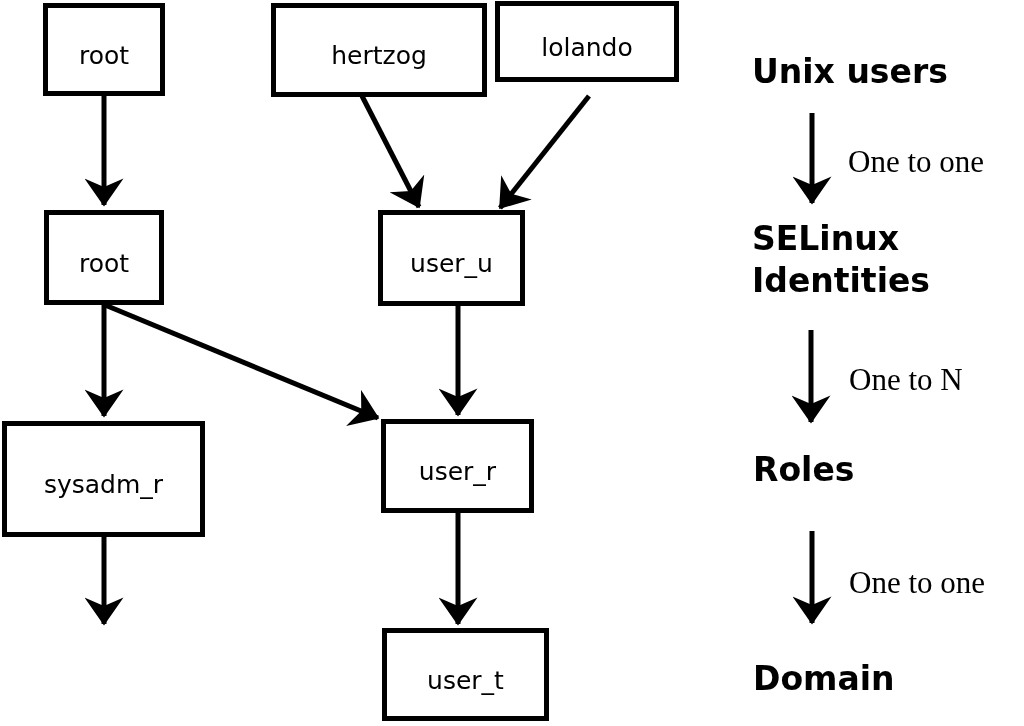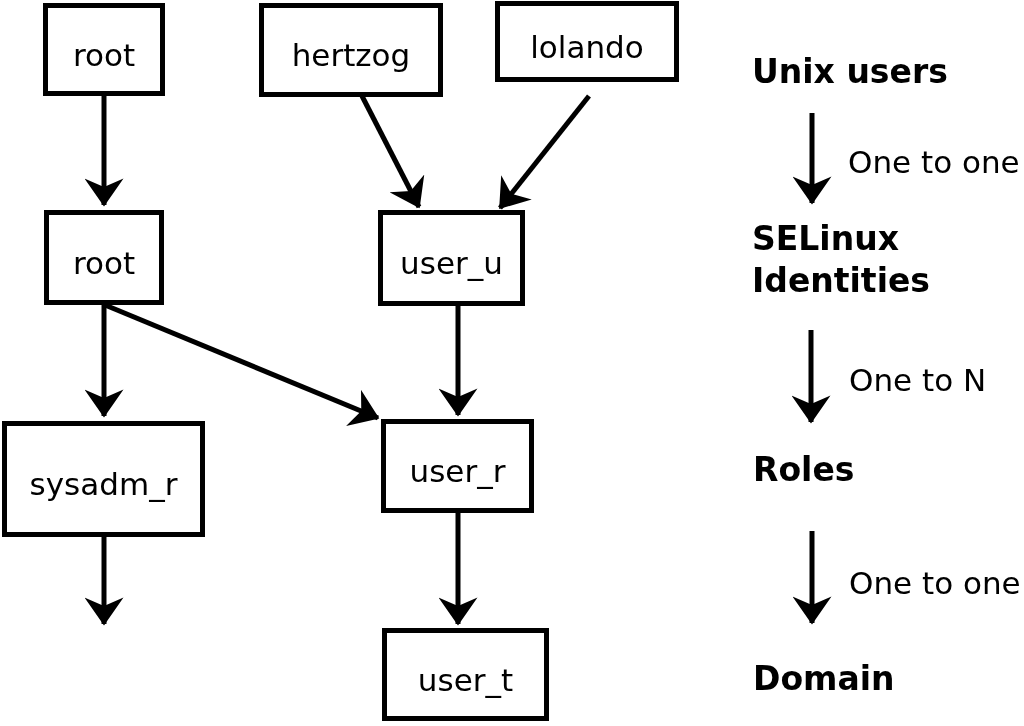--- a/index.html
+++ b/index.html
@@ -30,36 +30,37 @@
   .arrowhead { fill: var(--line); }
   .node {
     position: absolute;
     box-sizing: border-box;
     border: 5px solid var(--line);
     background: var(--bg);
     display: flex;
     align-items: center;
     justify-content: center;
     padding-top: 11px;
-    font-size: 31px;
+    font-size: 25px;
     line-height: 1;
     white-space: nowrap;
   }
   .lvl {
     position: absolute;
     font-size: 33px;
     font-weight: bold;
     line-height: 42px;
     white-space: normal;
   }
   .rel {
     position: absolute;
     font-size: 31px;
     line-height: 1.1;
     white-space: nowrap;
+    font-family: Liberation Serif, serif;
   }
 </style>
 </head>
 <body>
 
 <div class="canvas">
 
   <svg class="arrows" width="1024" height="726" viewBox="0 0 1024 726" xmlns="http://www.w3.org/2000/svg">
     <defs>
       <marker id="arrow" viewBox="0 0 10 14" refX="9.5" refY="7" markerWidth="6" markerHeight="7.8" orient="auto" markerUnits="strokeWidth">
@@ -73,21 +74,21 @@
     <line class="edge" x1="105" y1="305" x2="378" y2="418" marker-end="url(#arrow)"></line>
     <line class="edge" x1="458" y1="306" x2="458" y2="415" marker-end="url(#arrow)"></line>
     <line class="edge" x1="104" y1="513" x2="104" y2="624" marker-end="url(#arrow)"></line>
     <line class="edge" x1="458" y1="513" x2="458" y2="624" marker-end="url(#arrow)"></line>
     <line class="edge" x1="812" y1="113" x2="812" y2="203" marker-end="url(#arrow)"></line>
     <line class="edge" x1="811" y1="330" x2="811" y2="422" marker-end="url(#arrow)"></line>
     <line class="edge" x1="812" y1="531" x2="812" y2="623" marker-end="url(#arrow)"></line>
   </svg>
 
   <div class="node" style="left:43px;top:3px;width:122px;height:93px">root</div>
-  <div class="node" style="left:259px;top:3px;width:184px;height:94px">hertzog</div>
+  <div class="node" style="left:271px;top:3px;width:216px;height:94px">hertzog</div>
   <div class="node" style="left:495px;top:1px;width:184px;height:81px">lolando</div>
 
   <div class="node" style="left:44px;top:210px;width:120px;height:95px">root</div>
   <div class="node" style="left:378px;top:210px;width:147px;height:96px">user_u</div>
 
   <div class="node" style="left:2px;top:421px;width:203px;height:116px">sysadm_r</div>
   <div class="node" style="left:381px;top:419px;width:153px;height:94px">user_r</div>
 
   <div class="node" style="left:382px;top:628px;width:167px;height:93px">user_t</div>
 

